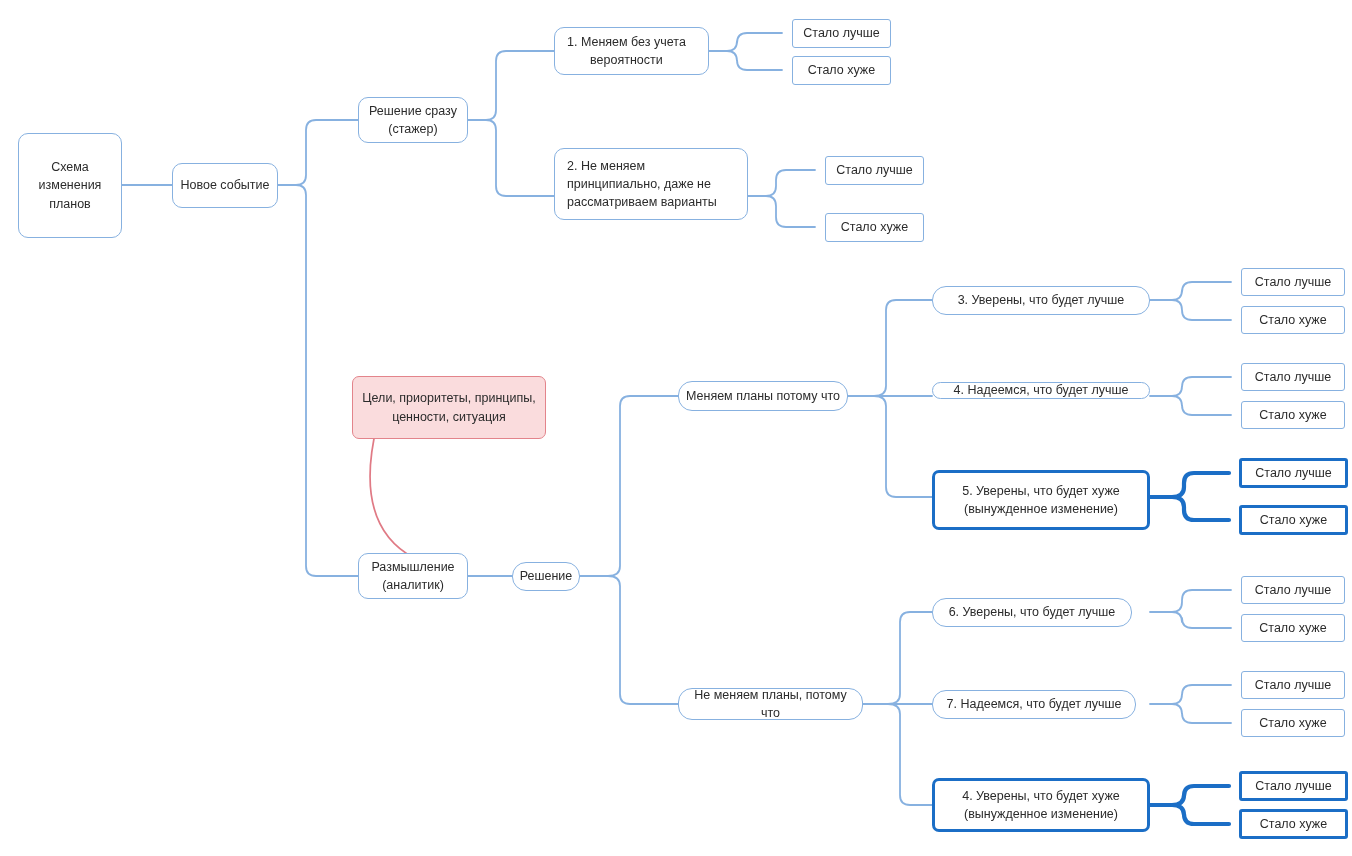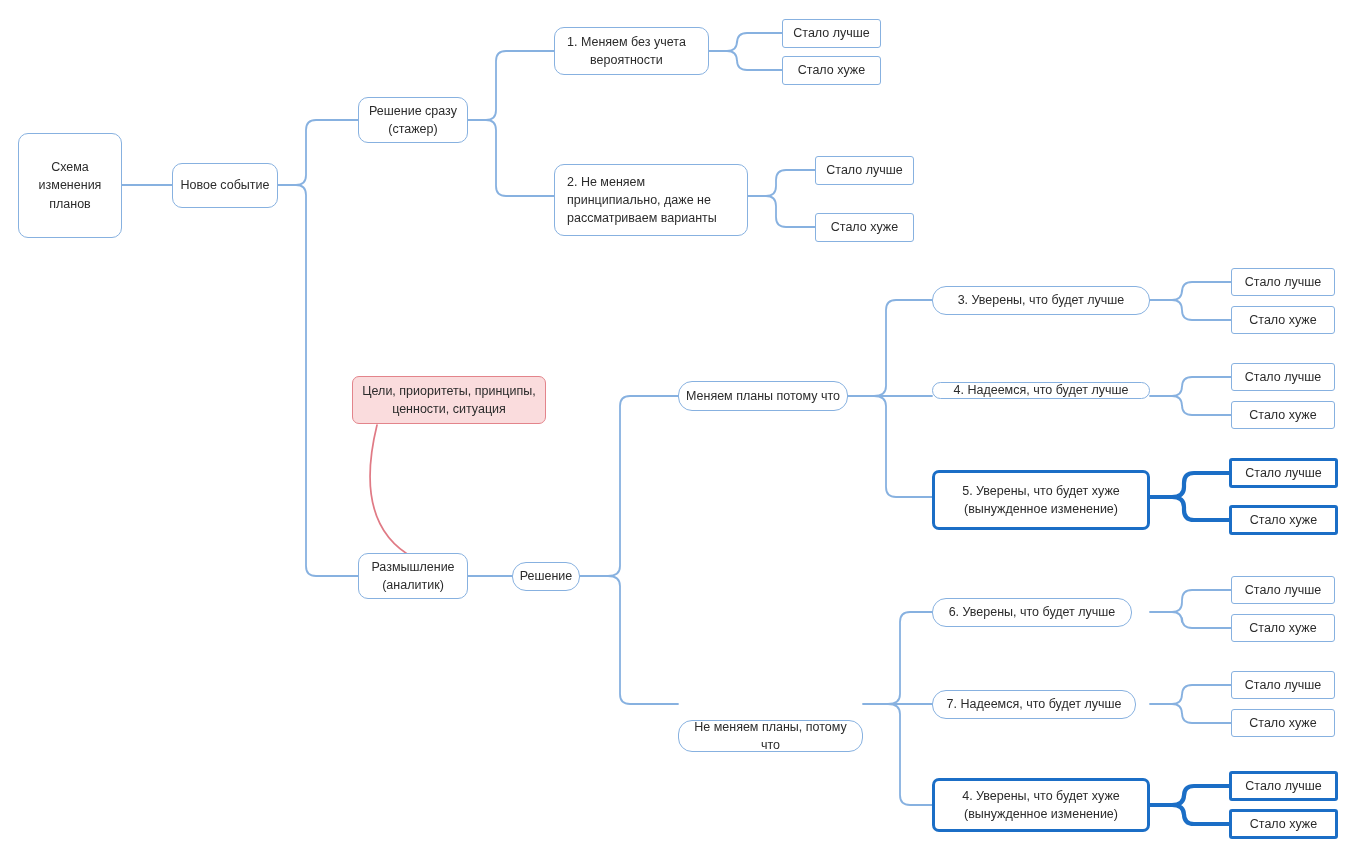--- a/index.html
+++ b/index.html
@@ -36,21 +36,21 @@
     text-align: center;
     background: #ffffff;
     border: 1.4px solid #87b1e0;
     border-radius: 14px;
     line-height: 1.45;
     padding: 2px 6px;
     white-space: pre-line;
     z-index: 2;
   }
   .node.rounded-lg { border-radius: 10px; }
-  .node.leaf { border-radius: 3px; }
+  .node.leaf { border-radius: 3px; margin-left: 10px; }
   .node.hl {
     border: 3.4px solid #1b6ec6;
     border-radius: 7px;
   }
   .node.leaf.hl { border-radius: 3px; border-width: 3.4px; }
   .node.pink {
     background: #fadcdd;
     border: 1.6px solid #e3848b;
     border-radius: 7px;
   }
@@ -134,35 +134,35 @@
 планов</div>
 
   <div class="node rounded-lg" style="left:172px; top:163px; width:106px; height:45px; font-size:12.5px;">Новое событие</div>
 
   <div class="node rounded-lg" style="left:358px; top:97px; width:110px; height:46px; font-size:12.5px;">Решение сразу
 (стажер)</div>
 
   <div class="node rounded-lg" style="left:358px; top:553px; width:110px; height:46px; font-size:12.5px;">Размышление
 (аналитик)</div>
 
-  <div class="node pink" style="left:352px; top:376px; width:194px; height:48px; font-size:12.5px;">Цели, приоритеты, принципы,
+  <div class="node pink" style="left:352px; top:376px; width:194px; height:63px; font-size:12.5px;">Цели, приоритеты, принципы,
 ценности, ситуация</div>
 
   <div class="node" style="left:512px; top:562px; width:68px; height:29px; font-size:12.5px;">Решение</div>
 
   <div class="node rounded-lg" style="left:554px; top:27px; width:155px; height:48px; font-size:12.5px; justify-content:flex-start; padding-left:12px; text-align:center;">1.  Меняем без учета
 вероятности</div>
 
-  <div class="node rounded-lg" style="left:554px; top:164px; width:194px; height:72px; font-size:12.5px; justify-content:flex-start; padding-left:12px; text-align:left;">2.  Не меняем
+  <div class="node rounded-lg" style="left:554px; top:148px; width:194px; height:72px; font-size:12.5px; justify-content:flex-start; padding-left:12px; text-align:left;">2.  Не меняем
 принципиально, даже не
 рассматриваем варианты</div>
 
   <div class="node" style="left:678px; top:381px; width:170px; height:30px; font-size:12.5px;">Меняем планы потому что</div>
 
-  <div class="node" style="left:678px; top:688px; width:185px; height:32px; font-size:12.5px;margin-top:32px;">Не меняем планы, потому что</div>
+  <div class="node" style="left:678px; top:688px; width:185px; height:32px; font-size:12.5px;">Не меняем планы, потому что</div>
 
   <div class="node" style="left:932px; top:286px; width:218px; height:29px; font-size:12.5px;">3.  Уверены, что будет лучше</div>
 
   <div class="node" style="left:932px; top:382px; width:218px; height:17px; font-size:12.5px;">4.  Надеемся, что будет лучше</div>
 
   <div class="node hl" style="left:932px; top:470px; width:218px; height:60px; font-size:12.5px;">5.  Уверены, что будет хуже
 (вынужденное изменение)</div>
 
   <div class="node" style="left:932px; top:598px; width:200px; height:29px; font-size:12.5px;">6.  Уверены, что будет лучше</div>
 

